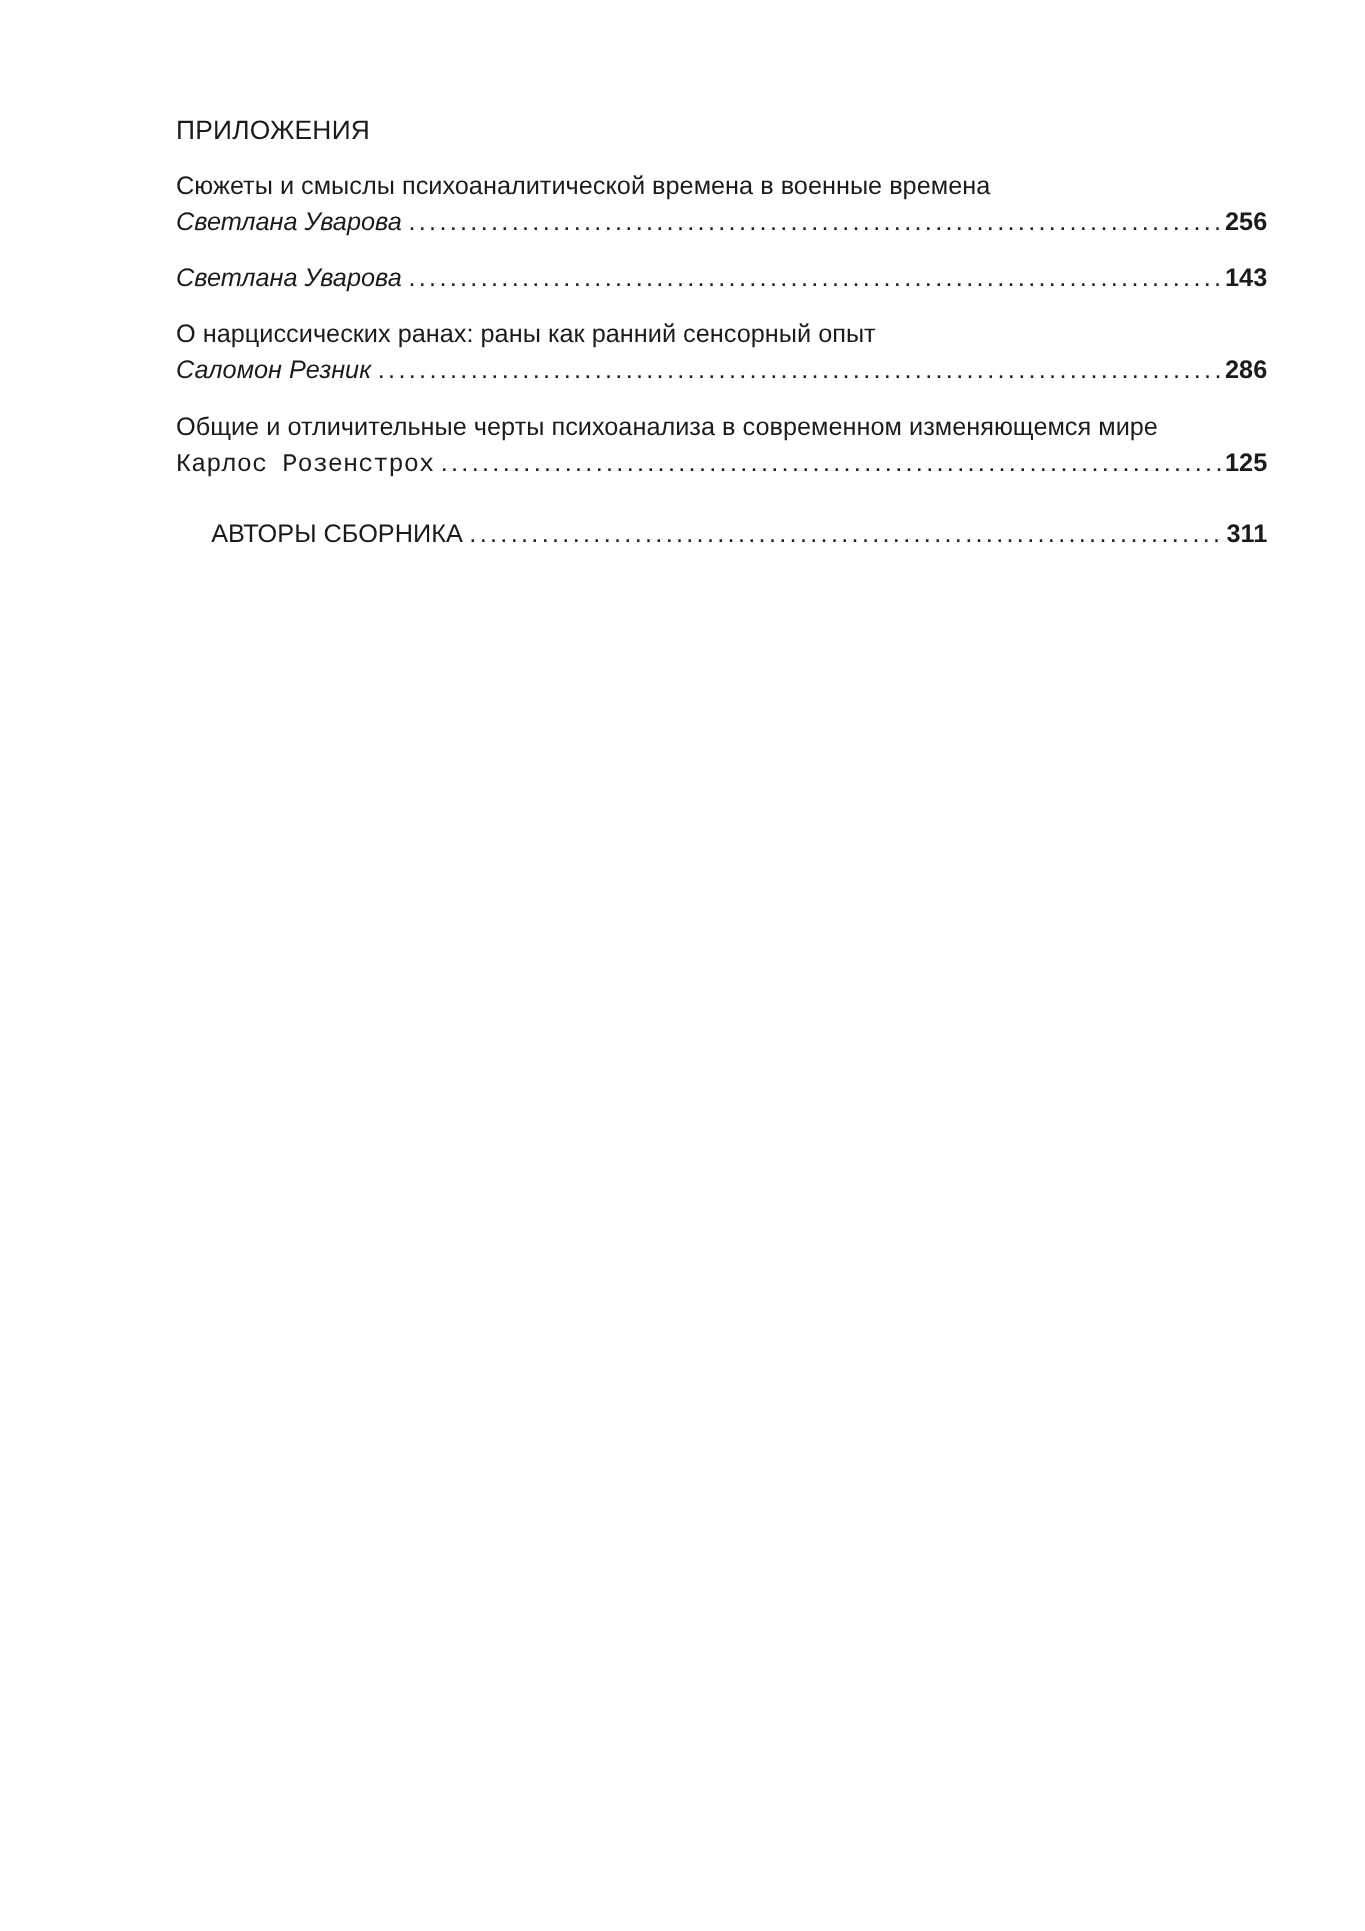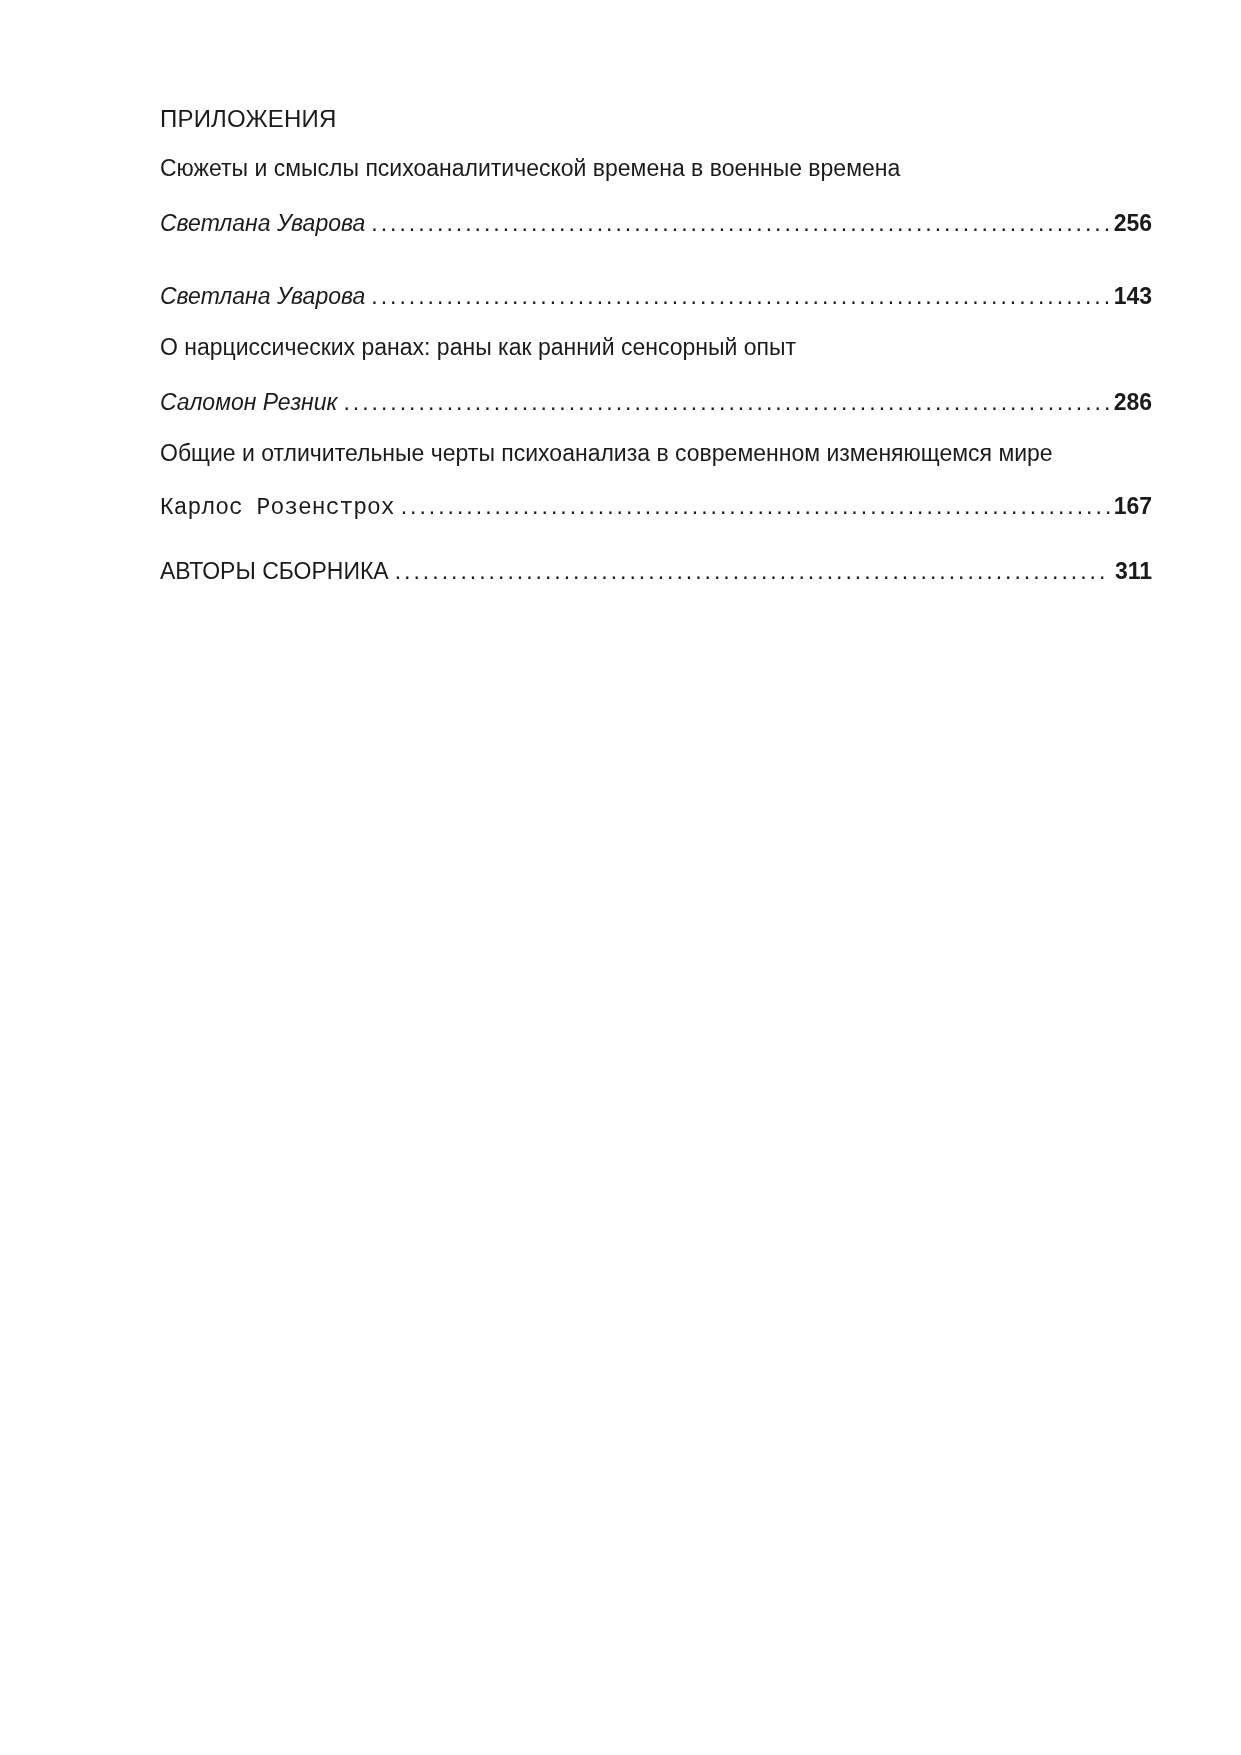--- a/index.html
+++ b/index.html
@@ -42,29 +42,29 @@
     display: flex;
     align-items: baseline;
     font-size: 23px;
     line-height: 33px;
     width: 100%;
   }
   .author {
     font-style: italic;
     white-space: nowrap;
     flex: 0 0 auto;
-    margin-top: 22px;
   }
   .author.upright {
     font-style: normal;
     font-family: Liberation Mono, monospace;
   }
   .caps-label {
     white-space: nowrap;
     flex: 0 0 auto;
+    margin-left: 32px;
   }
   .dot-leader {
     flex: 1 1 auto;
     overflow: hidden;
     white-space: nowrap;
     letter-spacing: 3px;
     margin-left: 6px;
     min-width: 0;
   }
   .page-num {
@@ -110,21 +110,21 @@
       <span class="dot-leader">................................................................................................................................................................................................................................................</span>
       <span class="page-num">286</span>
     </div>
   </div>
 
   <div class="toc-entry">
     <div class="entry-title">Общие и отличительные черты психоанализа в современном изменяющемся мире</div>
     <div class="entry-row">
       <span class="author upright">Карлос Розенстрох</span>
       <span class="dot-leader">................................................................................................................................................................................................................................................</span>
-      <span class="page-num">167</span>
+      <span class="page-num">125</span>
     </div>
   </div>
 
   <div class="toc-entry footer-entry">
     <div class="entry-row">
       <span class="caps-label">АВТОРЫ СБОРНИКА</span>
       <span class="dot-leader">................................................................................................................................................................................................................................................</span>
       <span class="page-num">311</span>
     </div>
   </div>

